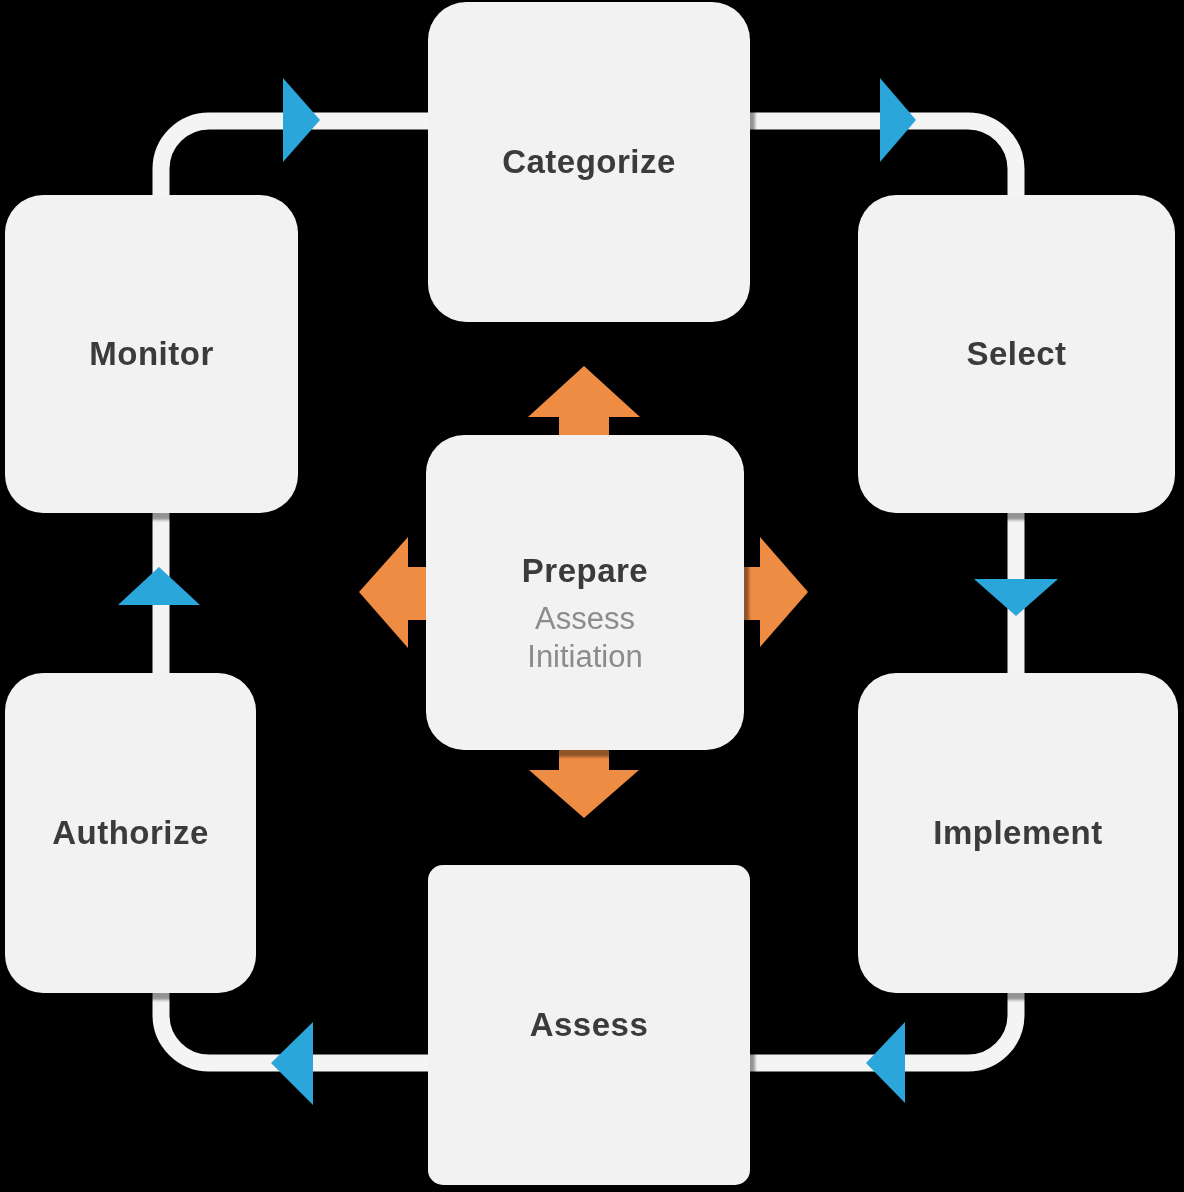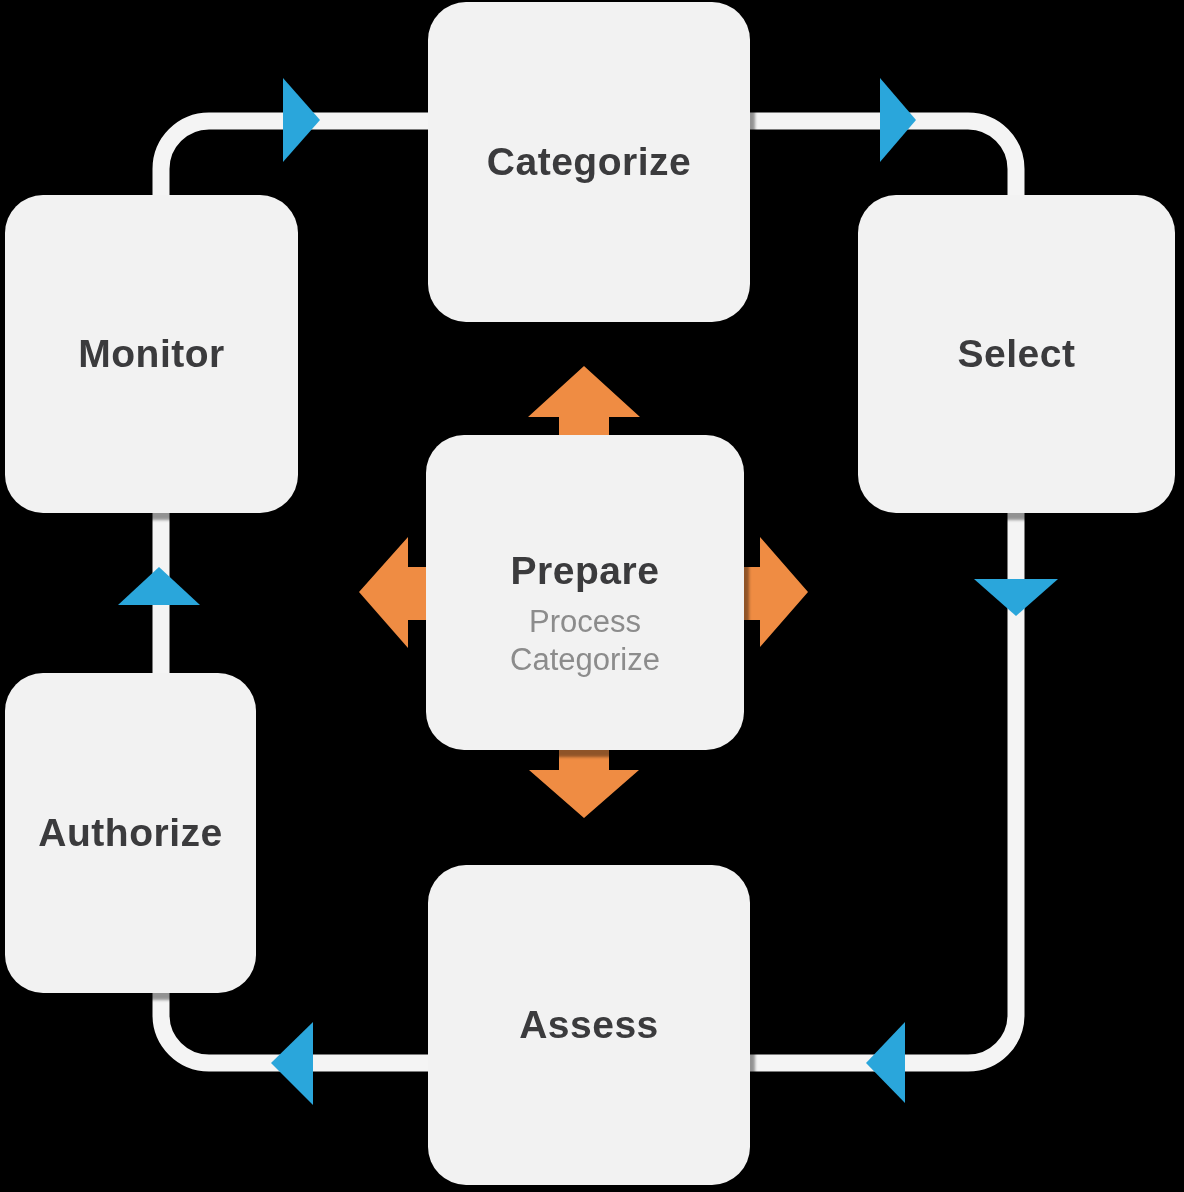--- a/index.html
+++ b/index.html
@@ -42,42 +42,42 @@
     z-index: 1;
     background: var(--box_fill);
     border-radius: 38px;
     display: flex;
     flex-direction: column;
     align-items: center;
     justify-content: center;
     box-shadow: 5px 7px 3px rgba(0,0,0,0.40);
   }
   .box-label {
-    font-size: 39px;
+    font-size: 33px;
     font-weight: 700;
     color: var(--title_text);
     text-align: center;
     letter-spacing: 0.5px;
   }
   .box-sublabel {
     margin-top: 10px;
     font-size: 31px;
     font-weight: 400;
     color: var(--subtitle_text);
     text-align: center;
     line-height: 1.22;
     max-width: 190px;
   }
   #box-categorize { left: 428px; top: 2px;   width: 322px; height: 320px; }
   #box-monitor    { left: 5px;   top: 195px; width: 293px; height: 318px; }
   #box-select     { left: 858px; top: 195px; width: 317px; height: 318px; }
   #box-prepare    { left: 426px; top: 435px; width: 318px; height: 315px; padding-top: 43px; }
   #box-authorize  { left: 5px;   top: 673px; width: 251px; height: 320px; }
   #box-implement  { left: 858px; top: 673px; width: 320px; height: 320px; }
-  #box-assess     { left: 428px; top: 865px; width: 322px; height: 320px; }
+  #box-assess     { left: 428px; top: 865px; width: 322px; height: 320px; border-radius: 15px; }
 </style>
 </head>
 <body>
 
 <div id="canvas">
 
   <svg id="shape-layer" viewBox="0 0 1184 1192" xmlns="http://www.w3.org/2000/svg">
 
     <rect class="track-ring" x="161" y="121" width="855" height="942" rx="48"></rect>
 
@@ -101,25 +101,28 @@
   <div class="box" id="box-monitor">
     <div class="box-label">Monitor</div>
   </div>
 
   <div class="box" id="box-select">
     <div class="box-label">Select</div>
   </div>
 
   <div class="box" id="box-prepare">
     <div class="box-label">Prepare</div>
-    <div class="box-sublabel">Process Categorize</div>
+    <div class="box-sublabel">Assess Initiation</div>
   </div>
 
   <div class="box" id="box-authorize">
     <div class="box-label">Authorize</div>
   </div>
 
+  <div class="box" id="box-implement">
+    <div class="box-label">Implement</div>
+  </div>
 
   <div class="box" id="box-assess">
     <div class="box-label">Assess</div>
   </div>
 
 </div>
 
 </body></html>

